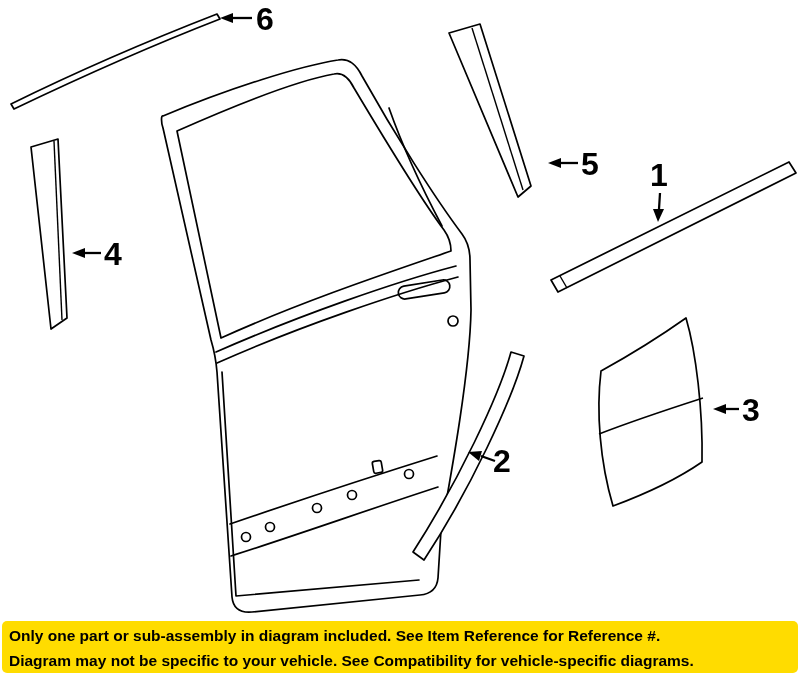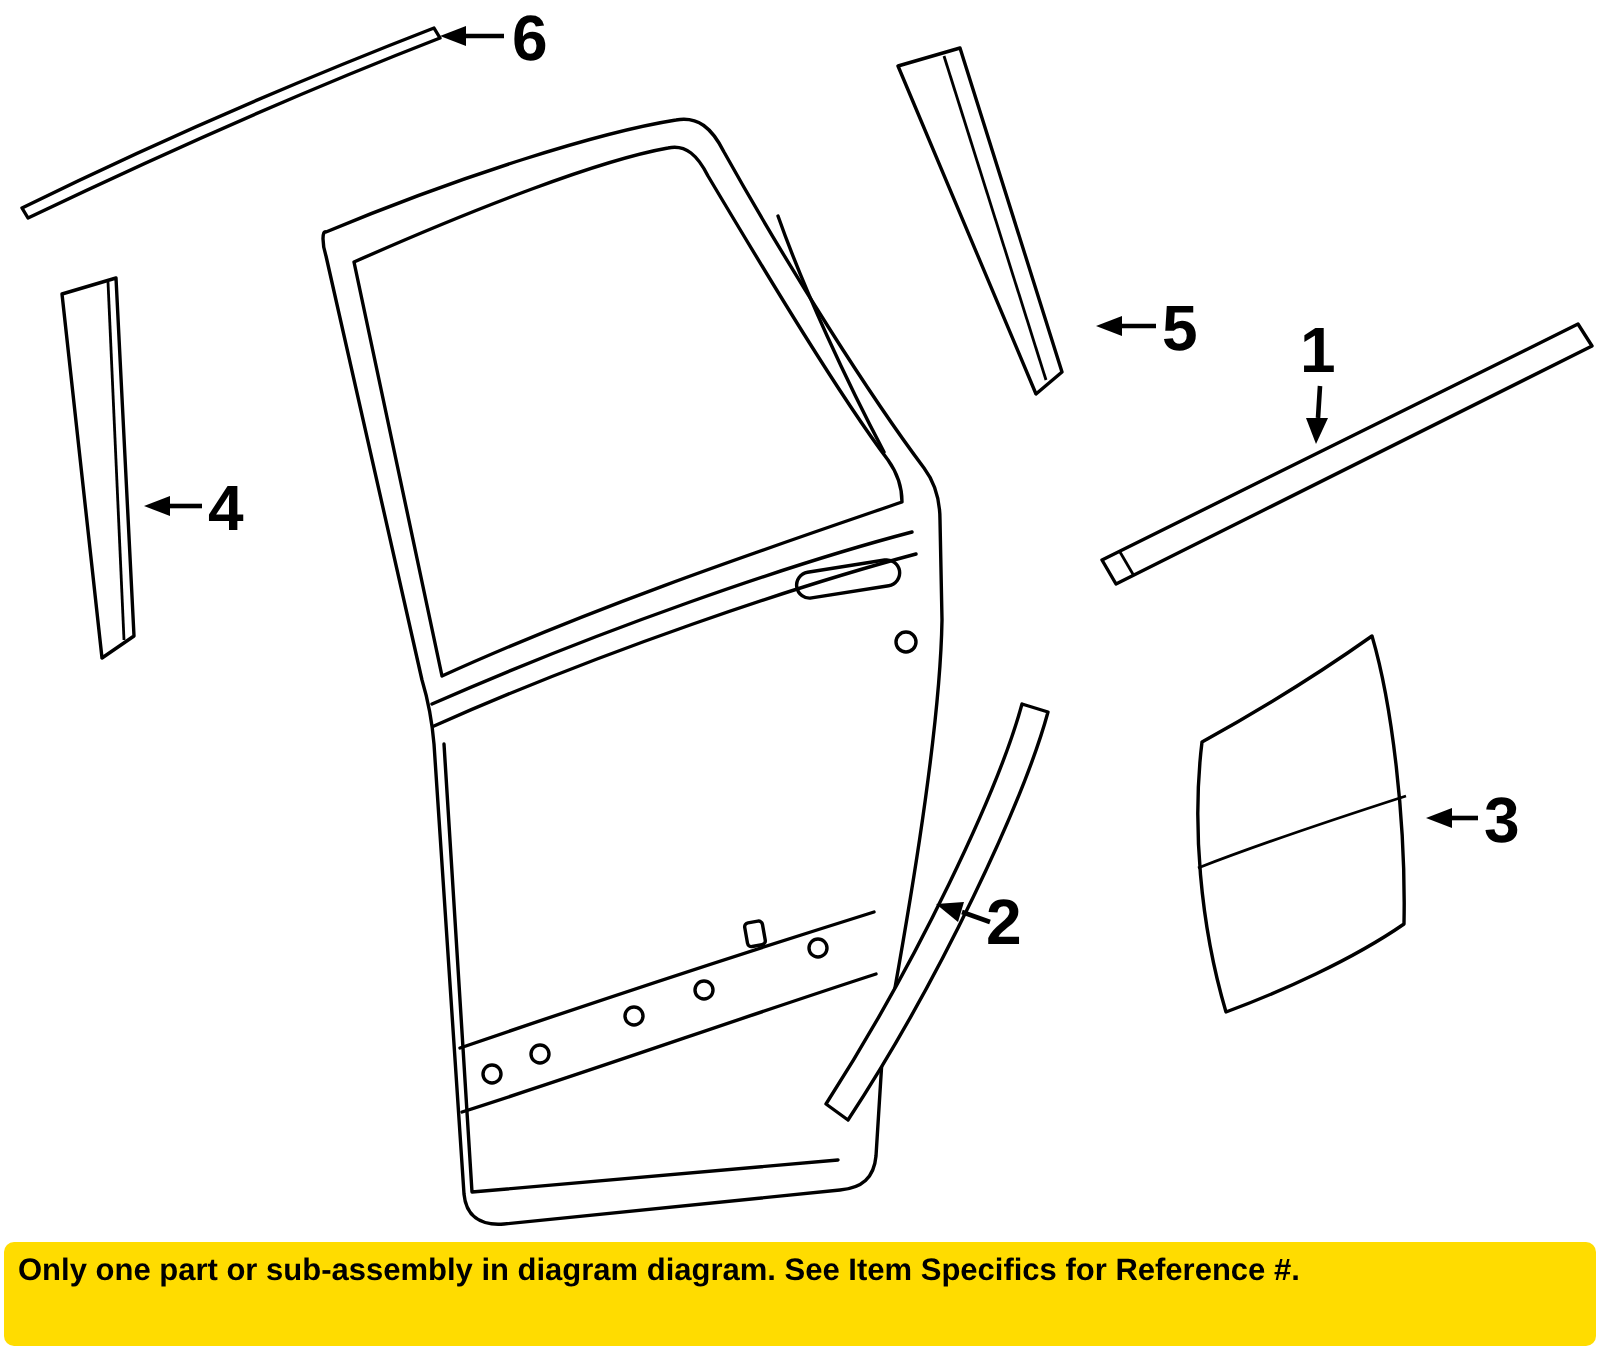--- a/index.html
+++ b/index.html
@@ -168,16 +168,17 @@
     </g>
     <g class="callout">
       <line x1="495" y1="461" x2="481" y2="456"></line>
       <polygon points="468,452 482,451 479,461"></polygon>
       <text class="num" x="493" y="472">2</text>
     </g>
 
   </svg>
 
   <div class="banner">
-    <div class="banner-line">Only one part or sub-assembly in diagram diagram. See Item Specifics for Reference #.</div>
+    <div class="banner-line">Only one part or sub-assembly in diagram included. See Item Reference for Reference #.</div>
+    <div class="banner-line">Diagram may not be specific to your vehicle. See Compatibility for vehicle-specific diagrams.</div>
   </div>
 
 </div>
 
 </body></html>

